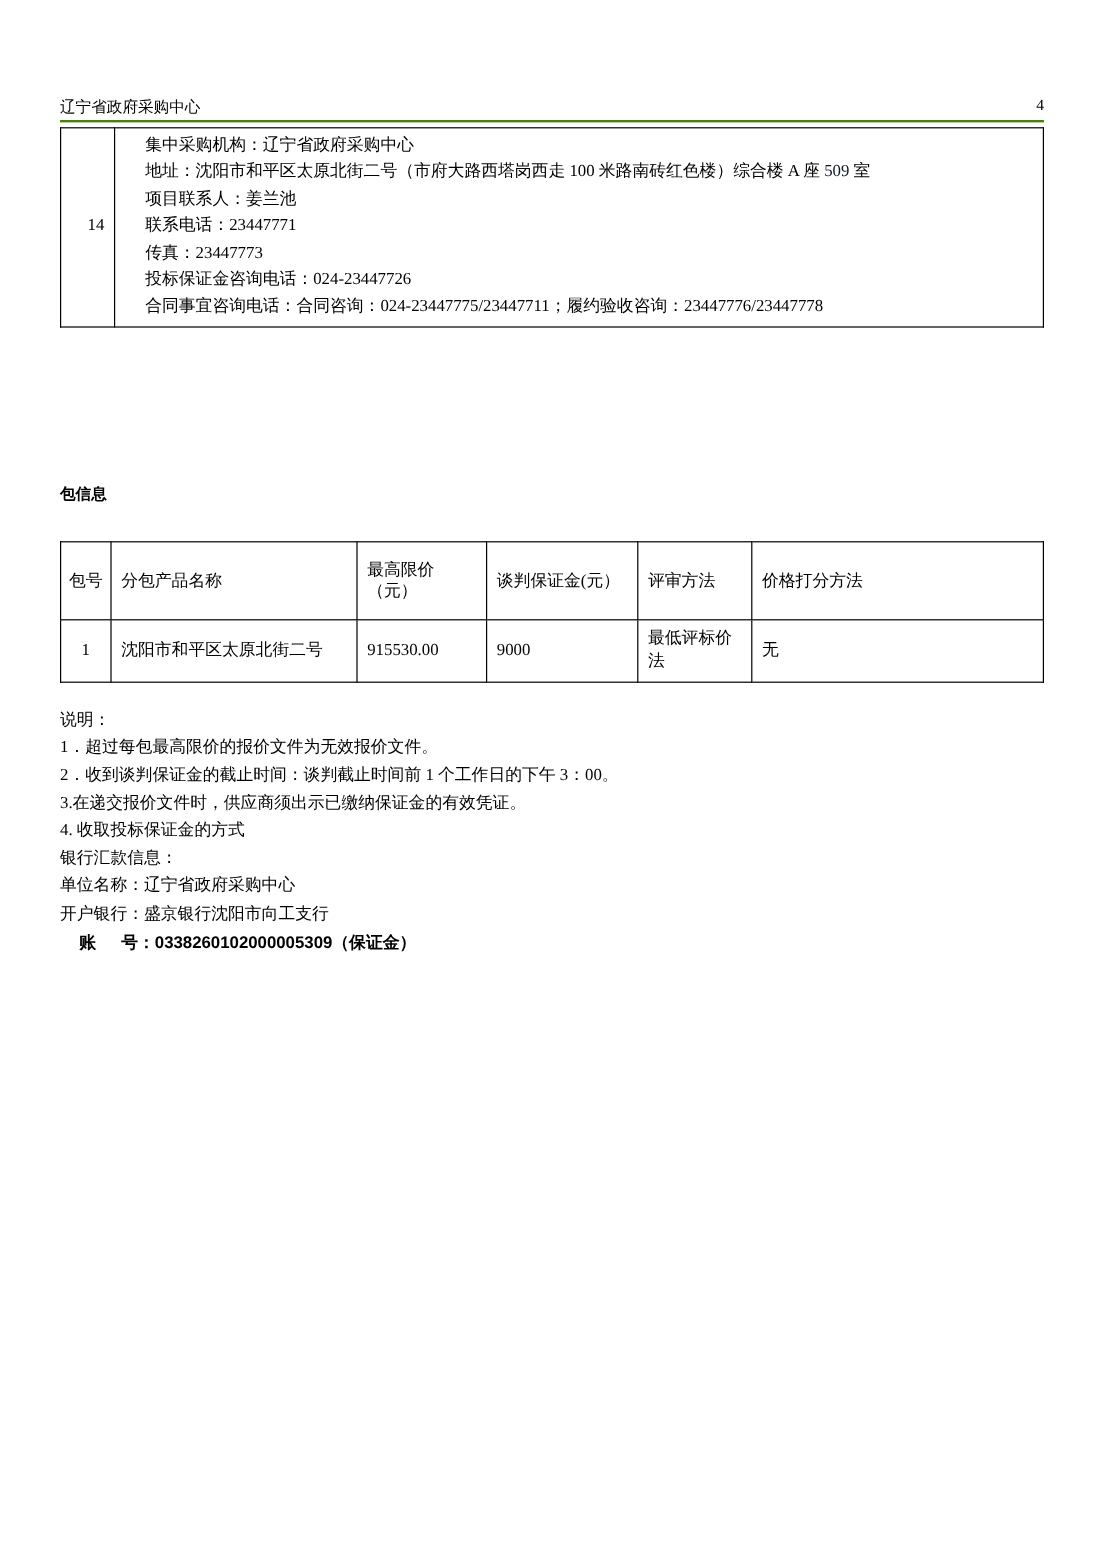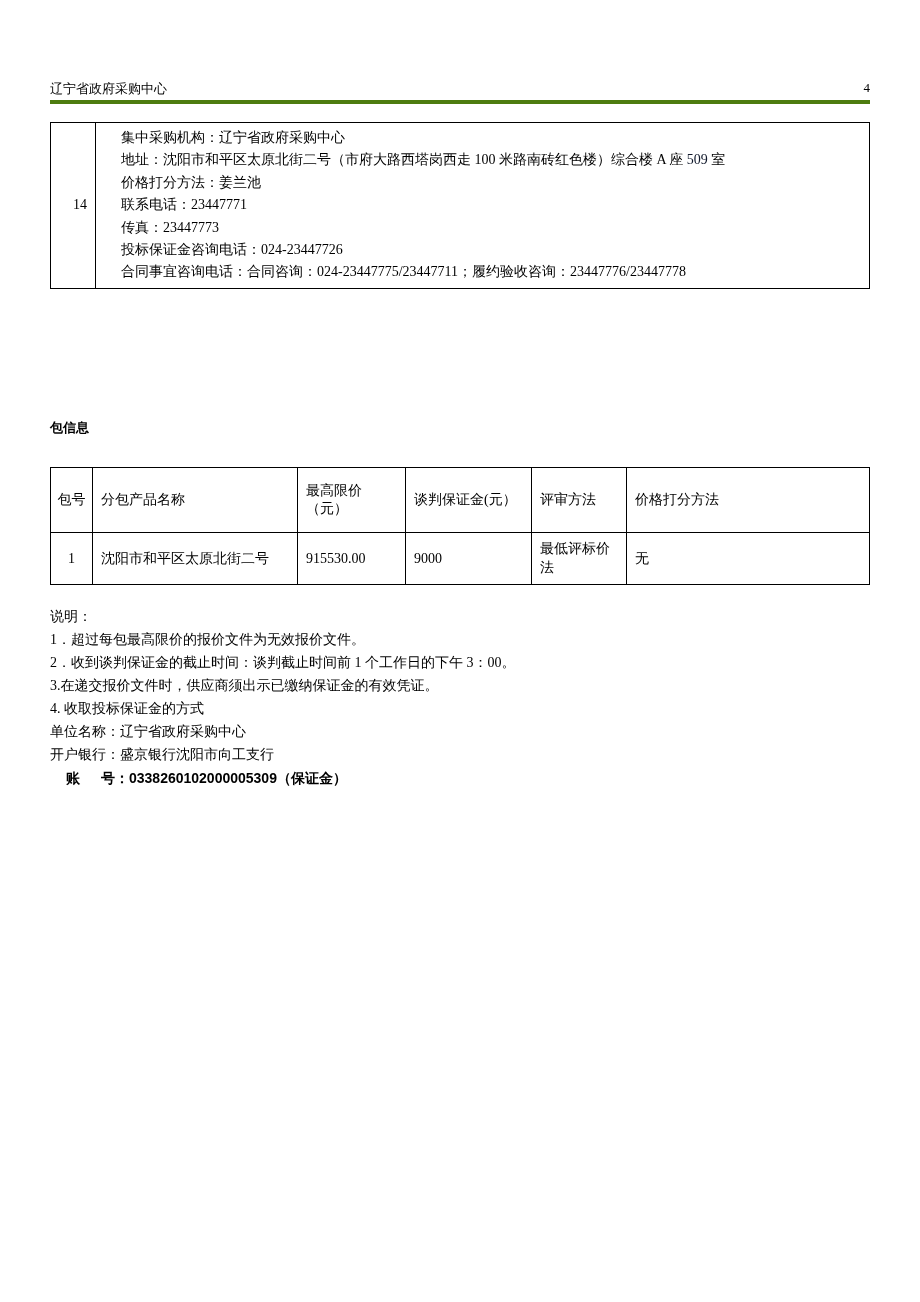--- a/index.html
+++ b/index.html
@@ -11,23 +11,23 @@
       color: #000;
       background: #fff;
       padding: 0;
     }
     .page {
       padding: 80px 50px 0 50px;
     }
     .header-row {
       display: flex;
       justify-content: space-between;
-      border-bottom: 4px solid #4d7c0f;
+      border-bottom: 2px solid #4d7c0f;
       padding-bottom: 2px;
-      margin-bottom: 18px;
+      margin-bottom: 4px;
       font-size: 13px;
     }
     .table1 {
       border-collapse: collapse;
       width: 100%;
       margin-top: 0;
     }
     .table1 td {
       border: 1px solid #000;
       padding: 4px 8px;
@@ -89,21 +89,21 @@
 
   <table class="table1">
     <tbody>
         <tr>
       <td class="cell-num">14</td>
       <td>
         <div class="info-line">集中采购机构：辽宁省政府采购中心</div>
         <div class="info-line">
           <span>地址：沈阳市和平区太原北街二号（市府大路西塔岗西走 100 米路南砖红色楼）综合楼 A 座 </span><span class="red">509</span><span> 室</span>
         </div>
-        <div class="info-line">价格打分方法：姜兰池</div>
+        <div class="info-line">项目联系人：姜兰池</div>
         <div class="info-line">联系电话：23447771</div>
         <div class="info-line">传真：23447773</div>
         <div class="info-line">投标保证金咨询电话：024-23447726</div>
         <div class="info-line">合同事宜咨询电话：合同咨询：024-23447775/23447711；履约验收咨询：23447776/23447778</div>
       </td>
     </tr>
   </tbody>
     </table>
 
   <h2 class="section-title">包信息</h2>
@@ -128,20 +128,21 @@
     </tr>
   </tbody>
     </table>
 
   <div class="notes">
     <p>说明：</p>
     <p>1．超过每包最高限价的报价文件为无效报价文件。</p>
     <p>2．收到谈判保证金的截止时间：谈判截止时间前 1 个工作日的下午 3：00。</p>
     <p>3.在递交报价文件时，供应商须出示已缴纳保证金的有效凭证。</p>
     <p>4. 收取投标保证金的方式</p>
+    <p>银行汇款信息：</p>
     <p>单位名称：辽宁省政府采购中心</p>
     <p>开户银行：盛京银行沈阳市向工支行</p>
     <p class="bold-line">
       <span class="acct-label">账</span><span class="acct-label-last">号：</span><span>0338260102000005309（保证金）</span>
     </p>
   </div>
 
 </div>
 
 </body></html>

